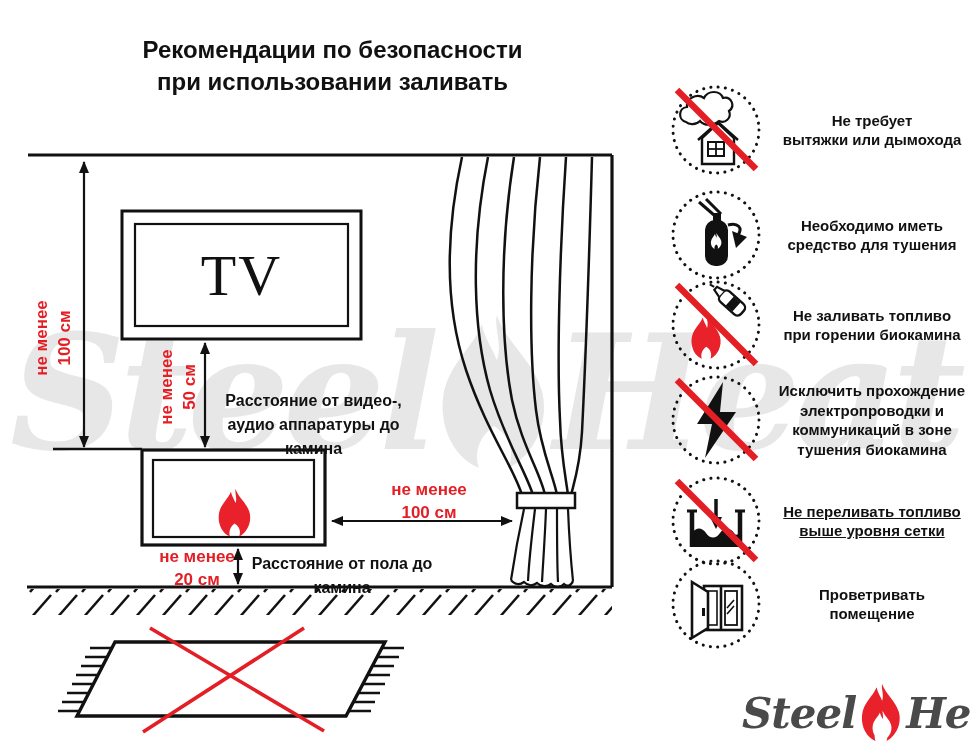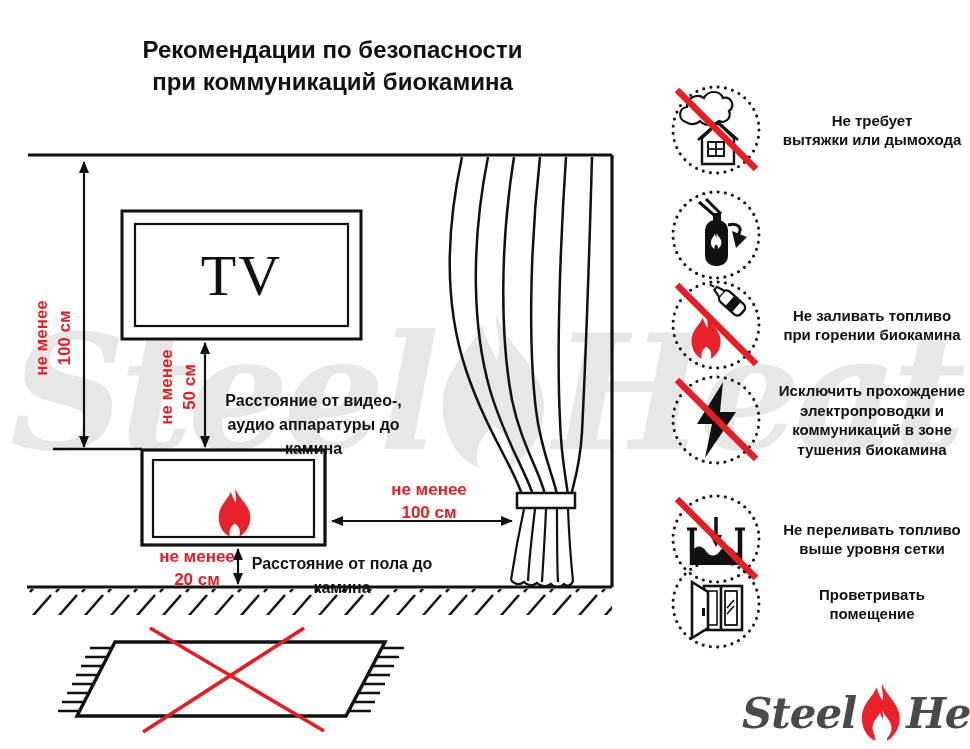--- a/index.html
+++ b/index.html
@@ -34,21 +34,21 @@
   #cap-floor{left:248px;top:552px;width:188px;}
   #tv-label{left:135px;top:224px;width:213px;height:102px;display:flex;
             align-items:center;justify-content:center;
             font-family:"Liberation Serif",serif;font-size:58px;letter-spacing:2px;}
 
   
   .irow{position:absolute;left:668px;width:300px;display:flex;align-items:center;
         gap:12px;z-index:2;}
   .irow svg{flex-shrink:0;}
   .icap{flex:1;text-align:center;font-size:15px;font-weight:bold;line-height:1.3;color:#111;}
-  #row1{top:82px;}#row2{top:187px;}#row3{top:277px;}#row4{top:372px;}#row5{top:491px;}#row6{top:556px;}
+  #row1{top:82px;}#row2{top:187px;}#row3{top:277px;}#row4{top:372px;}#row5{top:473px;text-decoration:underline;}#row6{top:556px;}
 
   
   .logo{position:absolute;left:742px;top:684px;display:flex;align-items:center;gap:2px;
         z-index:2;font-family:"DejaVu Serif",serif;font-style:italic;font-weight:bold;
         font-size:42px;letter-spacing:-1px;color:#4a4a4a;}
 </style>
 </head>
 <body>
 
 <div class="page">
@@ -56,21 +56,21 @@
   <div class="watermark" aria-hidden="true">
     <span>Steel</span>
     <svg width="185" height="250" viewBox="0 0 40 52">
       <path d="M21,0 C24,9 33,15 36,25 C39,36 33,47 25,51 C27,45 25,40 20,37 C16,40 13,45 15,51 C7,48 2,38 3,28 C4,17 13,11 16,3 C17,8 20,12 21,15 C23,10 20,4 21,0 Z" fill="#e7e7e7"></path>
     </svg>
     <span>Heat</span>
   </div>
 
   <div class="title">
     <span>Рекомендации по безопасности</span>
-    <span>при коммуникаций биокамина</span>
+    <span>при использовании заливать</span>
   </div>
 
   <svg class="room" width="970" height="749" viewBox="0 0 970 749">
     <defs>
       <marker id="ah" markerWidth="14" markerHeight="12" refX="11" refY="5" orient="auto-start-reverse" markerUnits="userSpaceOnUse">
         <path d="M0,0 L12,5 L0,10 Z" fill="#111"></path>
       </marker>
       <pattern id="hatch" width="26" height="27" patternUnits="userSpaceOnUse">
         <line x1="25" y1="1" x2="4" y2="25" stroke="#111" stroke-width="2.6"></line>
       </pattern>
@@ -160,20 +160,22 @@
     <svg width="96" height="96" viewBox="0 0 96 96">
       <circle cx="48" cy="48" r="43" fill="none" stroke="#111" stroke-width="3" stroke-linecap="round" stroke-dasharray="0.1 7.2"></circle>
       <line x1="46" y1="28" x2="31" y2="15" stroke="#111" stroke-width="3"></line>
       <line x1="53" y1="27" x2="38" y2="12" stroke="#111" stroke-width="3"></line>
       <path d="M60,38 C70,35 75,41 70,48" fill="none" stroke="#111" stroke-width="3"></path>
       <polygon points="64,44 79,50 68,61" fill="#111"></polygon>
       <rect x="45" y="26" width="8" height="9" fill="#111"></rect>
       <rect x="37" y="33" width="23" height="46" rx="10" fill="#111"></rect>
       <use href="#flame" transform="translate(42,46) scale(0.31)" fill="#fff"></use>
     </svg>
+    <div class="icap pre">Необходимо иметь
+средство для тушения</div>
   </div>
 
   <div class="irow" id="row3">
     <svg width="96" height="96" viewBox="0 0 96 96">
       <circle cx="48" cy="48" r="43" fill="none" stroke="#111" stroke-width="3" stroke-linecap="round" stroke-dasharray="0.1 7.2"></circle>
       <use href="#flame" transform="translate(21,38) scale(0.86)" fill="#e8212a"></use>
       <g transform="rotate(42 64 26)">
         <rect x="50" y="19" width="28" height="14" rx="5" fill="#fff" stroke="#111" stroke-width="2.4"></rect>
         <rect x="61" y="20" width="9" height="12" fill="#111"></rect>
         <path d="M50,22 L42,24 L42,28 L50,30" fill="#fff" stroke="#111" stroke-width="2.2"></path>

